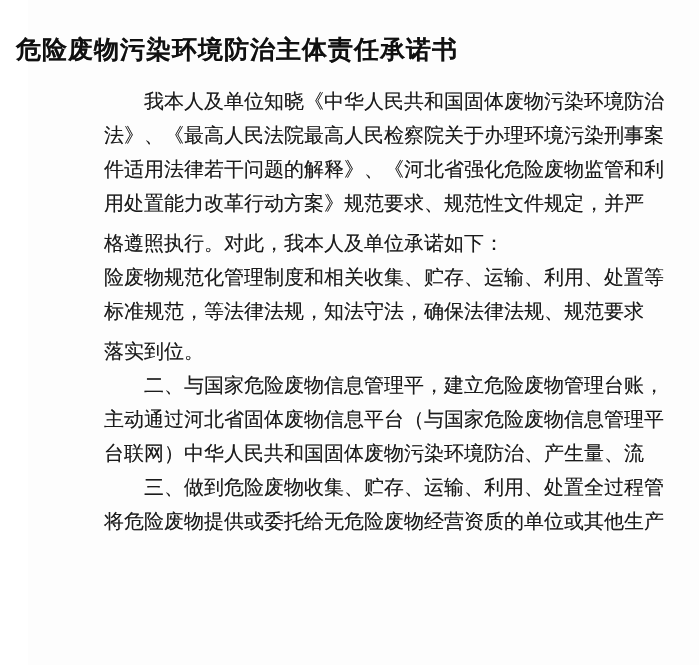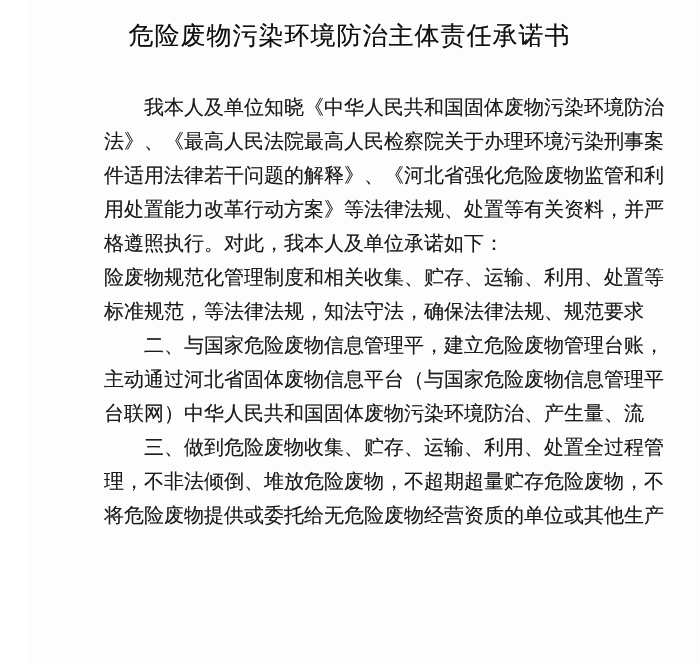--- a/index.html
+++ b/index.html
@@ -19,68 +19,68 @@
   }
   
   .page .edge-strip {
     position: absolute;
     left: 0; top: 0;
     width: 28px; height: 100%;
     background: #ffffff;
   }
   .title {
     position: relative;
-    margin: 2px;
+    margin: 16px;
     padding-top: 17px;
-    text-align: center;
     font-size: 25px;
-    font-weight: normal;
+    font-weight: bold;
     letter-spacing: 1px;
     color: #101010;
     text-shadow: 0 0 0.6px rgba(16,16,16,0.55);
   }
   .doc-body {
     position: absolute;
     left: 104px;
-    top: 90px;
+    top: 84px;
     width: 537px;
     font-size: 20px;
     color: #1b1b1b;
     text-shadow: 0 0 0.5px rgba(27,27,27,0.5);
   }
   .line {
     height: 34px;
     line-height: 34px;
     text-align: justify;
     text-align-last: justify;
     text-justify: inter-character;
     white-space: nowrap;
   }
   .line.first {
     text-indent: 2em;
   }
   .line.end {
     text-align: left;
     text-align-last: left;
+    margin-top: 6px;
   }
 </style>
 </head>
 <body>
 
 <div class="page">
   <div class="edge-strip"></div>
   <h1 class="title">危险废物污染环境防治主体责任承诺书</h1>
   <div class="doc-body">
       <div class="line first">我本人及单位知晓《中华人民共和国固体废物污染环境防治</div>
       <div class="line">法》、《最高人民法院最高人民检察院关于办理环境污染刑事案</div>
       <div class="line">件适用法律若干问题的解释》、《河北省强化危险废物监管和利</div>
-      <div class="line">用处置能力改革行动方案》等法律法规、处置等有关资料，并严</div>
+      <div class="line">用处置能力改革行动方案》规范要求、规范性文件规定，并严</div>
       <div class="line end">格遵照执行。对此，我本人及单位承诺如下：</div>
       <div class="line">险废物规范化管理制度和相关收集、贮存、运输、利用、处置等</div>
       <div class="line">标准规范，等法律法规，知法守法，确保法律法规、规范要求</div>
+      <div class="line end">落实到位。</div>
       <div class="line first">二、与国家危险废物信息管理平，建立危险废物管理台账，</div>
       <div class="line">主动通过河北省固体废物信息平台（与国家危险废物信息管理平</div>
       <div class="line">台联网）中华人民共和国固体废物污染环境防治、产生量、流</div>
       <div class="line first">三、做到危险废物收集、贮存、运输、利用、处置全过程管</div>
-      <div class="line">理，不非法倾倒、堆放危险废物，不超期超量贮存危险废物，不</div>
       <div class="line">将危险废物提供或委托给无危险废物经营资质的单位或其他生产</div>
     </div>
 </div>
 
 </body></html>

